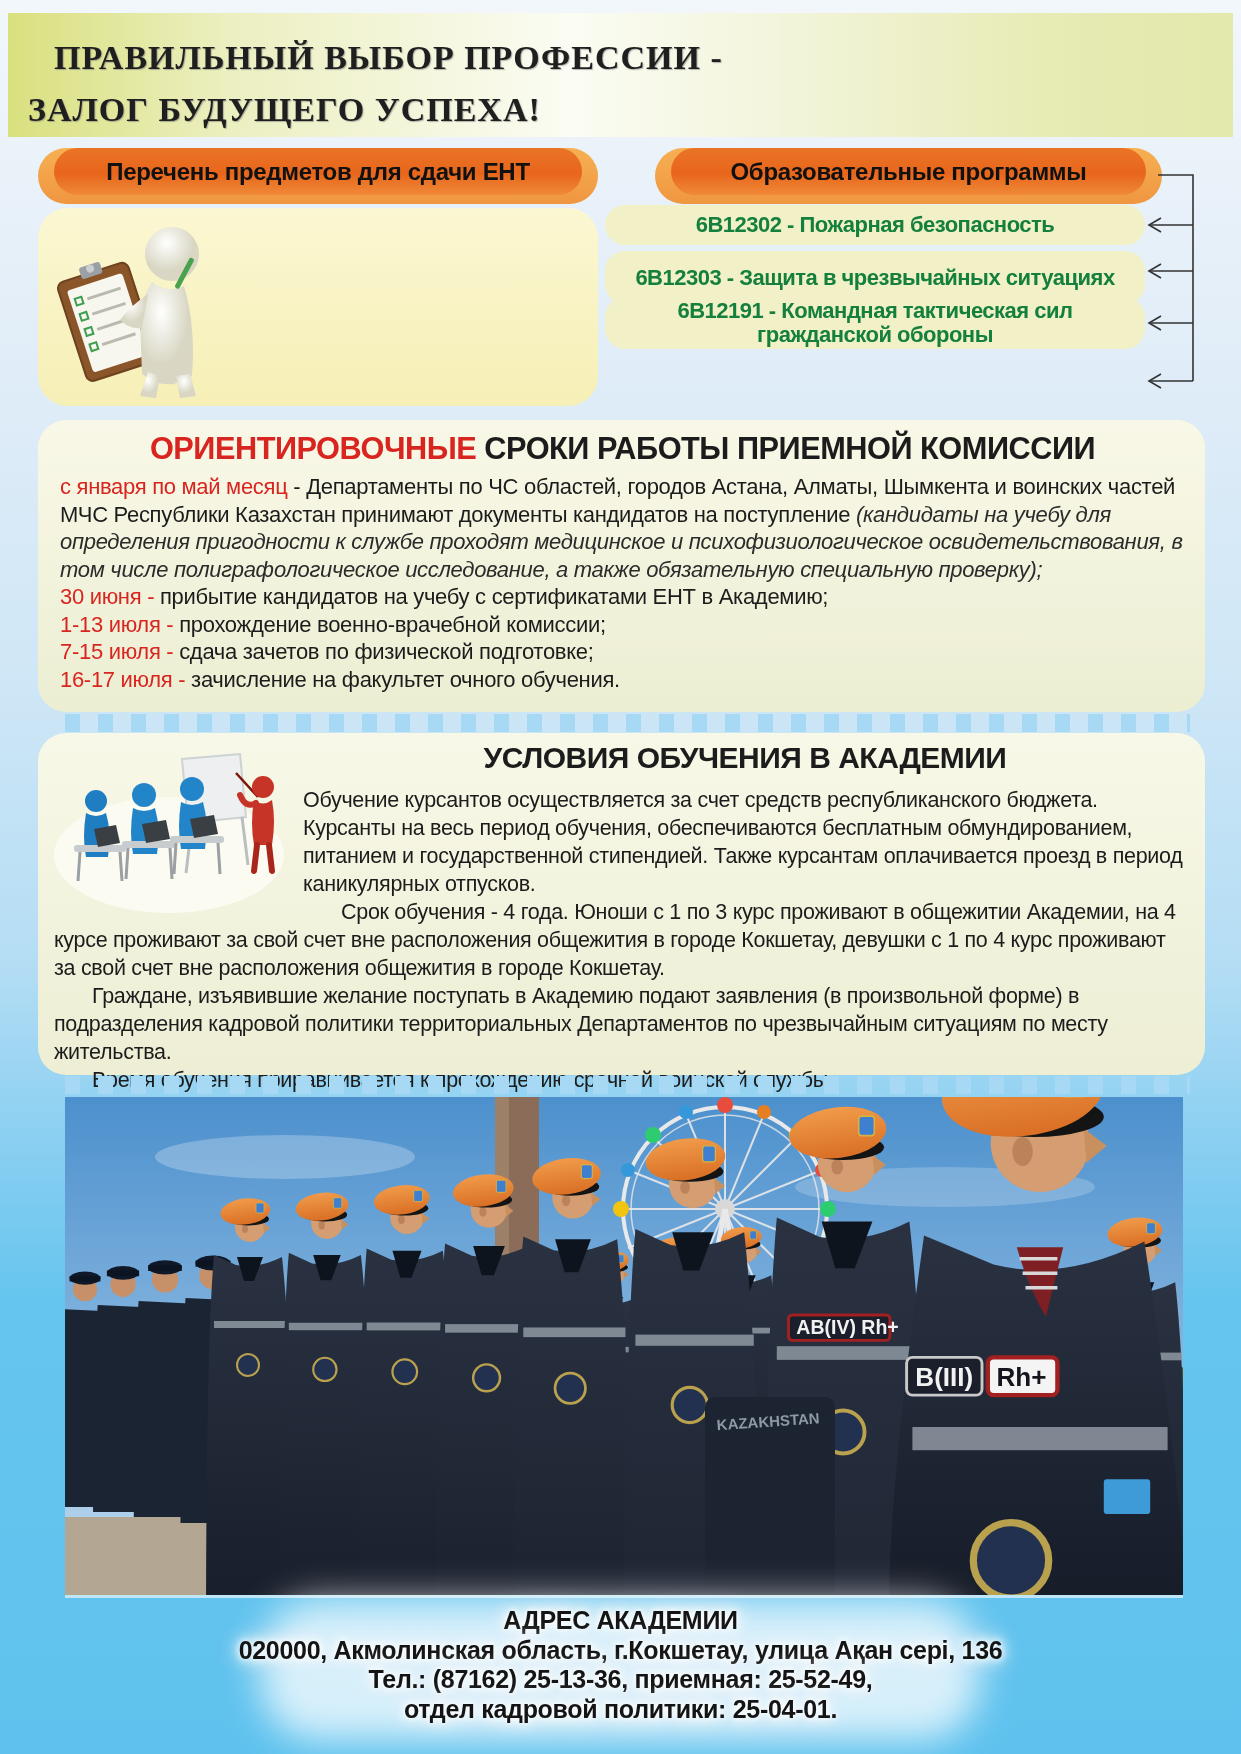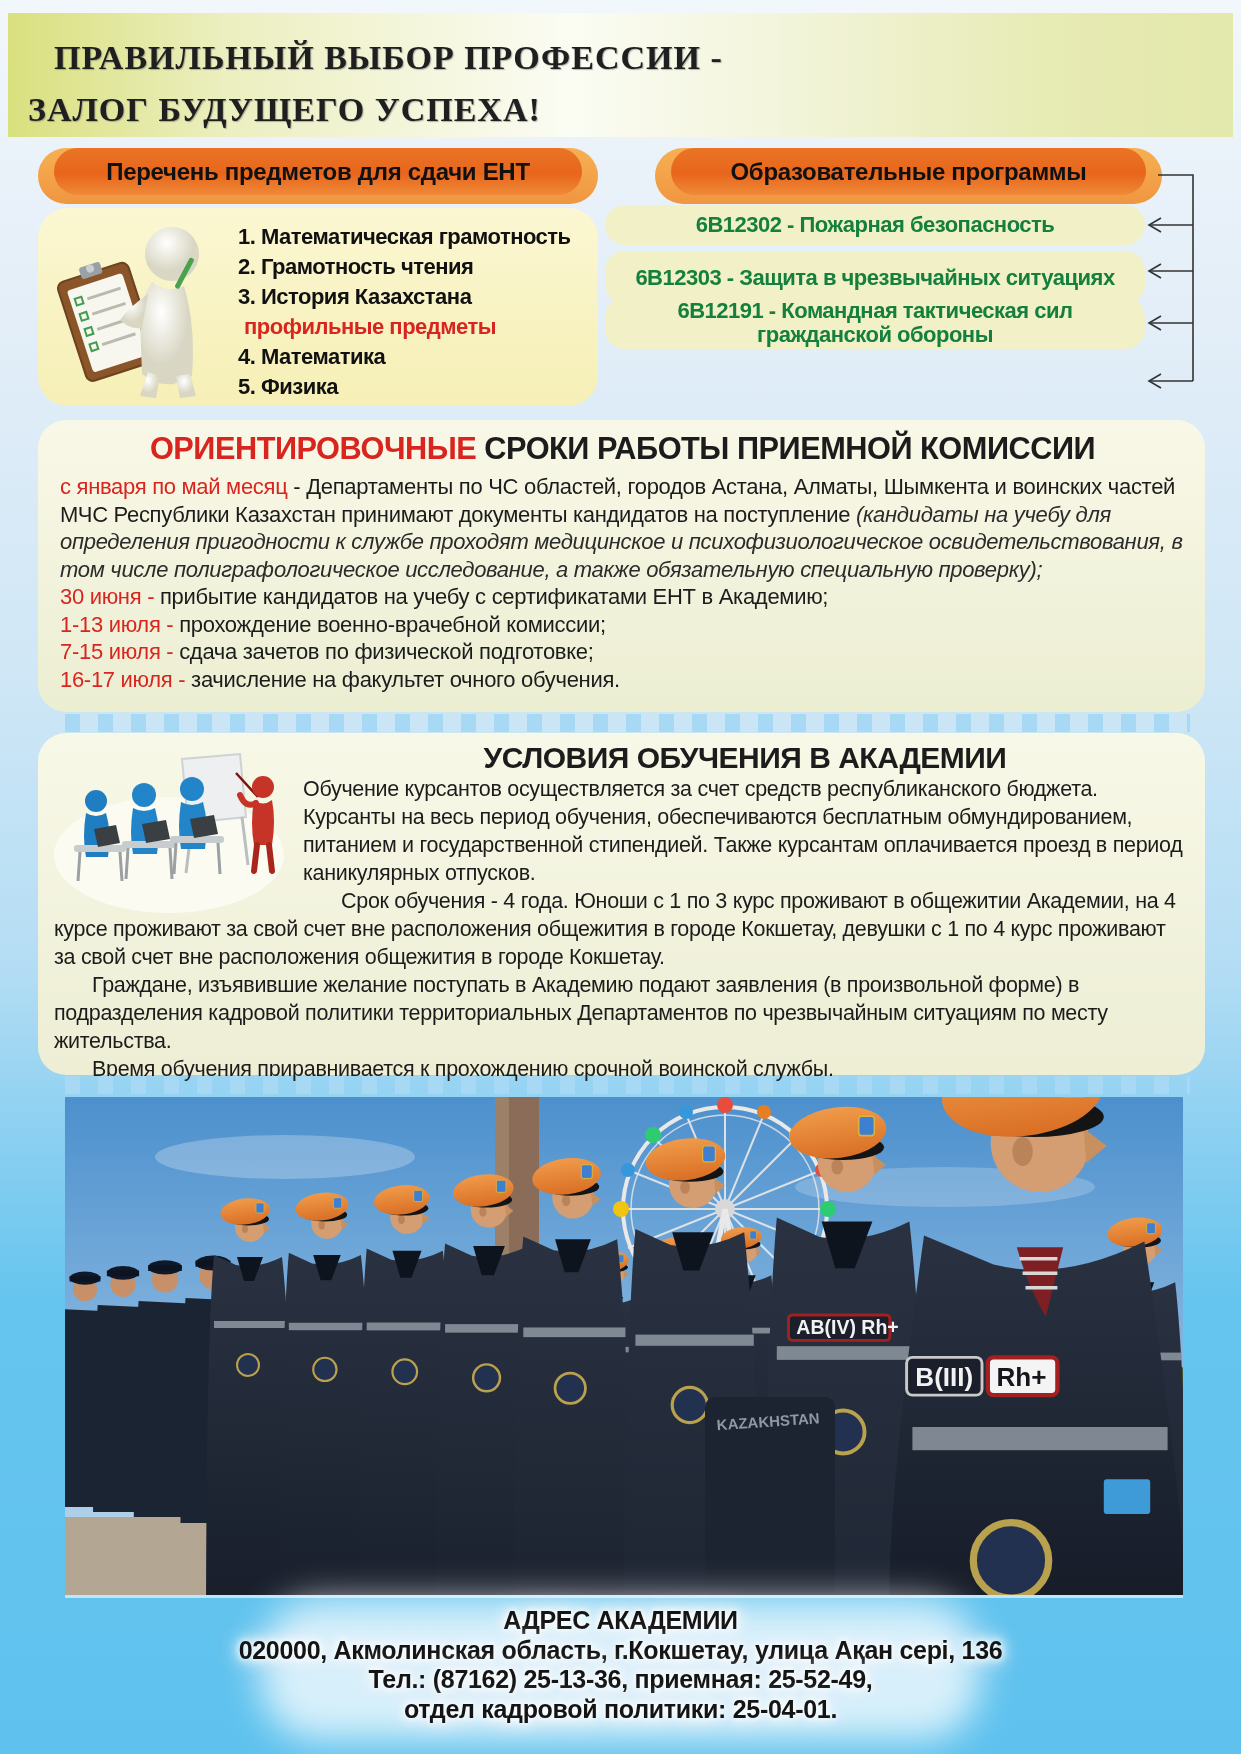--- a/index.html
+++ b/index.html
@@ -60,21 +60,21 @@
   .adm-italic{font-style:italic;color:#2b2b2b;}
   
   .separator{position:absolute;left:65px;width:1125px;height:18px;
     background:repeating-linear-gradient(90deg,var(--separator-blue) 0 15px,transparent 15px 33px);}
   .sep1{top:714px;}
   .sep2{top:1076px;}
   
   .conditions-box{position:absolute;left:38px;top:733px;width:1167px;height:342px;border-radius:28px;
     background:linear-gradient(180deg,#f8f8e8,#edeed4);box-sizing:border-box;padding:6px 18px 0 16px;}
   .conditions-box svg.classroom{float:left;margin:6px 14px 2px 0;}
-  .conditions-box h2{margin:2px 0 0 0;text-align:center;font-size:30px;letter-spacing:-0.5px;color:var(--text-dark);}
+  .conditions-box h2{margin:2px 0 11px 0;text-align:center;font-size:30px;letter-spacing:-0.5px;color:var(--text-dark);}
   .conditions-box p{margin:0;font-size:21.5px;line-height:28px;color:var(--text-dark);letter-spacing:-0.3px;}
   .conditions-box p.indent{text-indent:38px;}
   
   .photo{position:absolute;left:65px;top:1097px;width:1118px;height:498px;overflow:hidden;
     border-bottom:3px solid #bfe6f6;}
   
   .footer{position:absolute;left:0;top:1606px;width:1241px;text-align:center;}
   .footer-glow{position:absolute;left:260px;top:-6px;width:720px;height:140px;background:#ffffff;
     border-radius:60px;filter:blur(18px);opacity:.75;}
   .footer-line{position:relative;font-weight:bold;font-size:25px;line-height:29.5px;color:#141414;
@@ -122,28 +122,20 @@
             <line x1="53" y1="124" x2="88" y2="124"></line>
         </g>
       </g>
       <circle cx="128" cy="38" r="27" fill="url(#manG)"></circle>
       <path d="M108 66 Q96 84 96 104 L98 158 Q112 170 130 168 L148 160 Q152 110 140 70 Q124 78 108 66 Z" fill="url(#manG)"></path>
       <path d="M104 78 Q84 92 76 104 Q86 114 98 112" fill="url(#manG)"></path>
       <rect x="138" y="40" width="5" height="34" rx="2" fill="#4aa24e" transform="rotate(28 140 57)"></rect>
       <path d="M104 156 L96 180 L112 182 L116 160 Z" fill="url(#manG)"></path>
       <path d="M132 160 L136 182 L152 180 L146 158 Z" fill="url(#manG)"></path>
     </svg>
-    <div class="subjects-list">
-        <div class="s-item">1. Математическая грамотность</div>
-        <div class="s-item">2. Грамотность чтения</div>
-        <div class="s-item">3. История Казахстана</div>
-        <div class="s-item red">профильные предметы</div>
-        <div class="s-item">4. Математика</div>
-        <div class="s-item">5. Физика</div>
-      </div>
   </div>
 
   <div class="pill pill-programs">
     <div class="inner">
         <span>Образовательные программы</span>
       </div>
   </div>
   <div class="prog-rows">
       <div class="prog-row">6В12302 - Пожарная безопасность</div>
       <div class="prog-row">6В12303 - Защита в чрезвычайных ситуациях</div>

